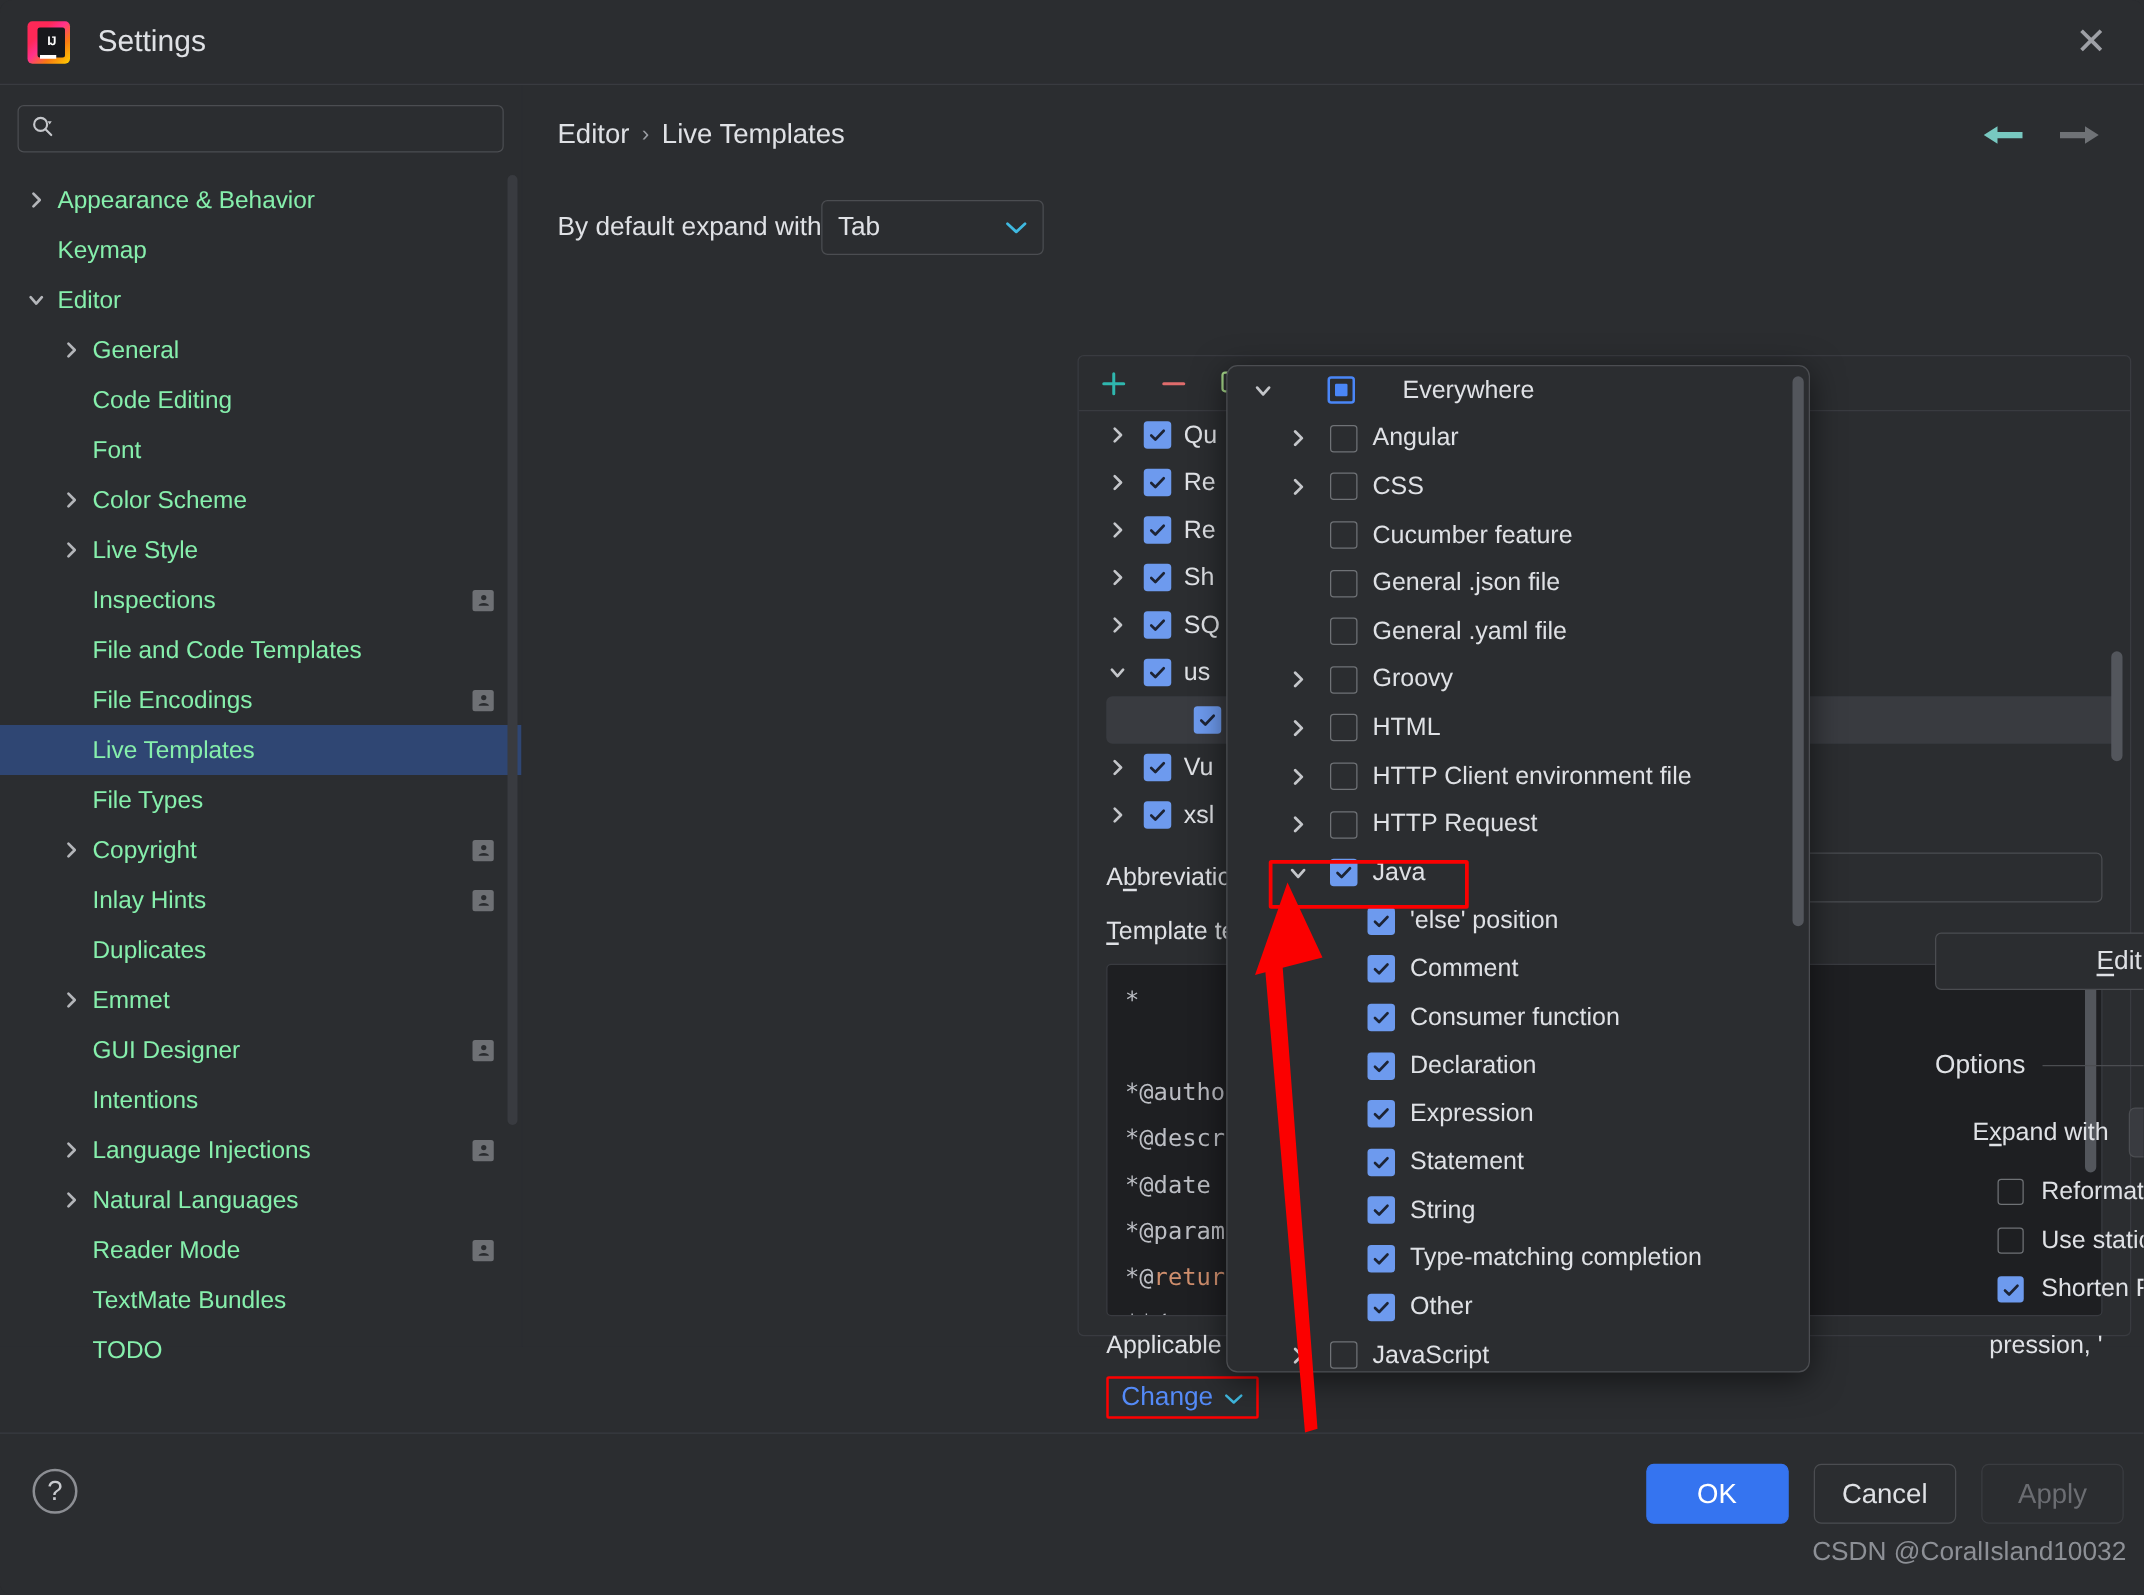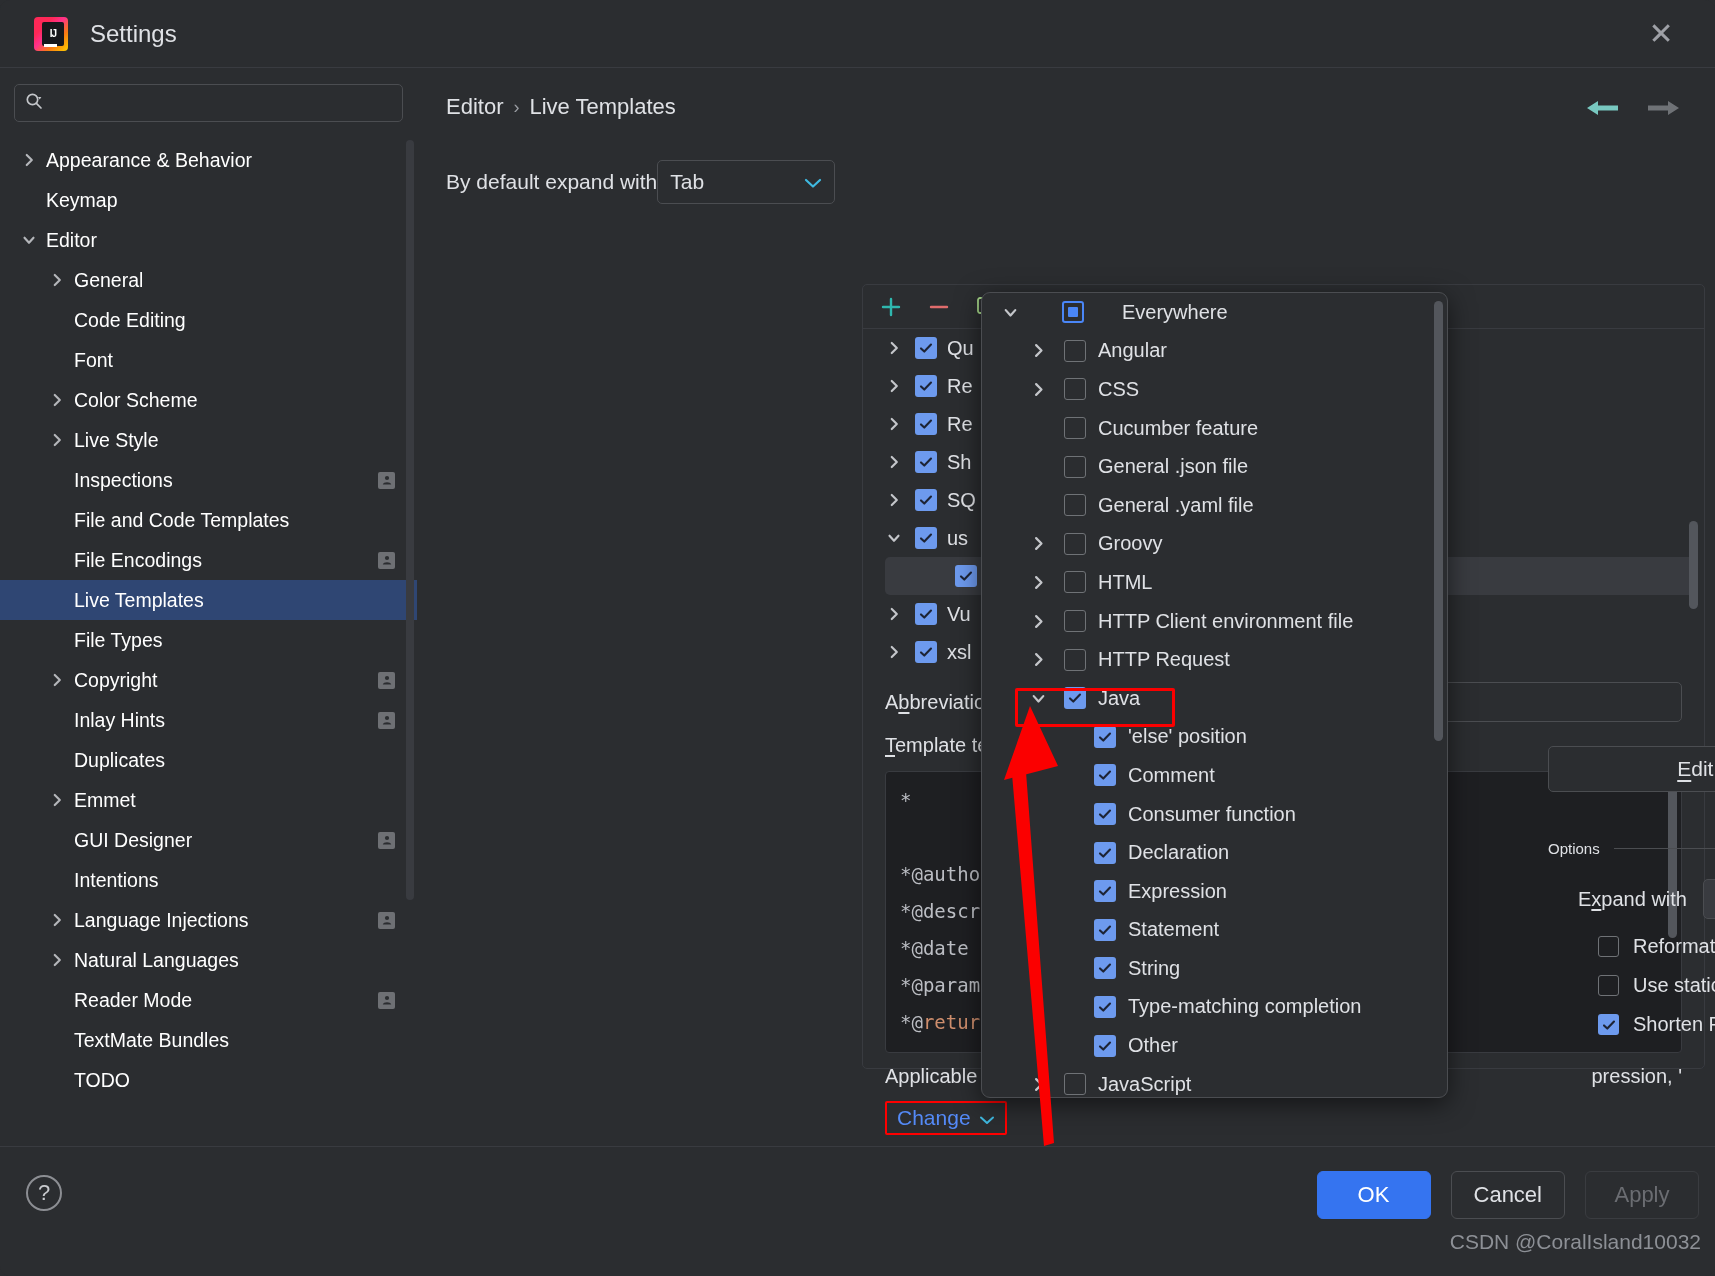--- a/index.html
+++ b/index.html
@@ -10,21 +10,21 @@
     overflow: hidden;
   }
   .win {
     position: relative; width: 1715px; height: 1276px;
     background: #2b2d30; border-radius: 10px; overflow: hidden;
   }
 
   
   .titlebar {
     height: 68px; display: flex; align-items: center;
-    padding: 0 34px; border-bottom: 1px solid #393b40;
+    padding: 0 22px; border-bottom: 1px solid #393b40;
     background: #2b2d30;
   }
   .ij-logo {
     width: 34px; height: 34px; margin-right: 22px; position: relative;
     border-radius: 4px; overflow: hidden;
     background:
       linear-gradient(135deg, #fe2857 0%, #fe2857 28%, #ff318c 46%, #f97a12 70%, #ffd000 100%);
     flex: 0 0 auto;
   }
   .ij-logo .sq {
@@ -59,21 +59,21 @@
   }
   .search-box svg { flex: 0 0 auto; }
   .search-input {
     border: none; outline: none; background: transparent; color: #dfe1e5;
     font-size: 17px; font-family: "Liberation Sans", sans-serif;
     margin-left: 8px; width: 100%;
   }
   .tree { margin-top: 8px; }
   .tree-row {
     height: 40px; display: flex; align-items: center;
-    padding-left: 20px; padding-right: 22px; color: #ffffff; font-size: 19.5px;
+    padding-left: 20px; padding-right: 22px; color: #86efac; font-size: 19.5px;
     cursor: pointer; position: relative;
   }
   .tree-row.selected { background: #2f4673; }
   .tree-row .arrow {
     width: 26px; flex: 0 0 26px; color: #b4b6ba; font-size: 15px;
     display: flex; align-items: center; justify-content: flex-start;
   }
   .tree-row .arrow svg { display:block; }
   .tree-row.depth1 { padding-left: 20px; }
   .tree-row.depth2 { padding-left: 48px; }
@@ -177,21 +177,21 @@
   .optcol {
     position: absolute; left: 1130px; top: 678px; width: 420px;
   }
   .btn-outline {
     width: 404px; height: 46px; border: 1px solid #4b4d51; border-radius: 5px;
     background: #2b2d30; color: #dfe1e5; font-size: 21px; cursor: pointer;
     display: flex; align-items: center; justify-content: center;
     font-family: "Liberation Sans", sans-serif;
   }
   .opt-title-row { display: flex; align-items: center; gap: 14px; margin-top: 48px; }
-  .opt-title { font-size: 15px; color: #dfe1e5; }
+  .opt-title { font-size: 21px; color: #dfe1e5; }
   .opt-line { flex: 1; height: 1px; background: #4b4d51; }
   .opt-row { display: flex; align-items: center; gap: 16px; margin-top: 22px; padding-left: 30px;}
   .opt-row .ol { font-size: 20px; color: #dfe1e5; }
   .combo2 {
     width: 220px; height: 40px; border: 1px solid #4b4d51; border-radius: 5px;
     background: #393b40; display: flex; align-items: center; padding: 0 12px;
     color: #dfe1e5; font-size: 20px; position: relative; cursor: pointer;
   }
   .chk-row { display: flex; align-items: center; gap: 14px; margin-top: 16px; padding-left: 50px; }
   .chk-row .cl { font-size: 20px; color: #dfe1e5; }

